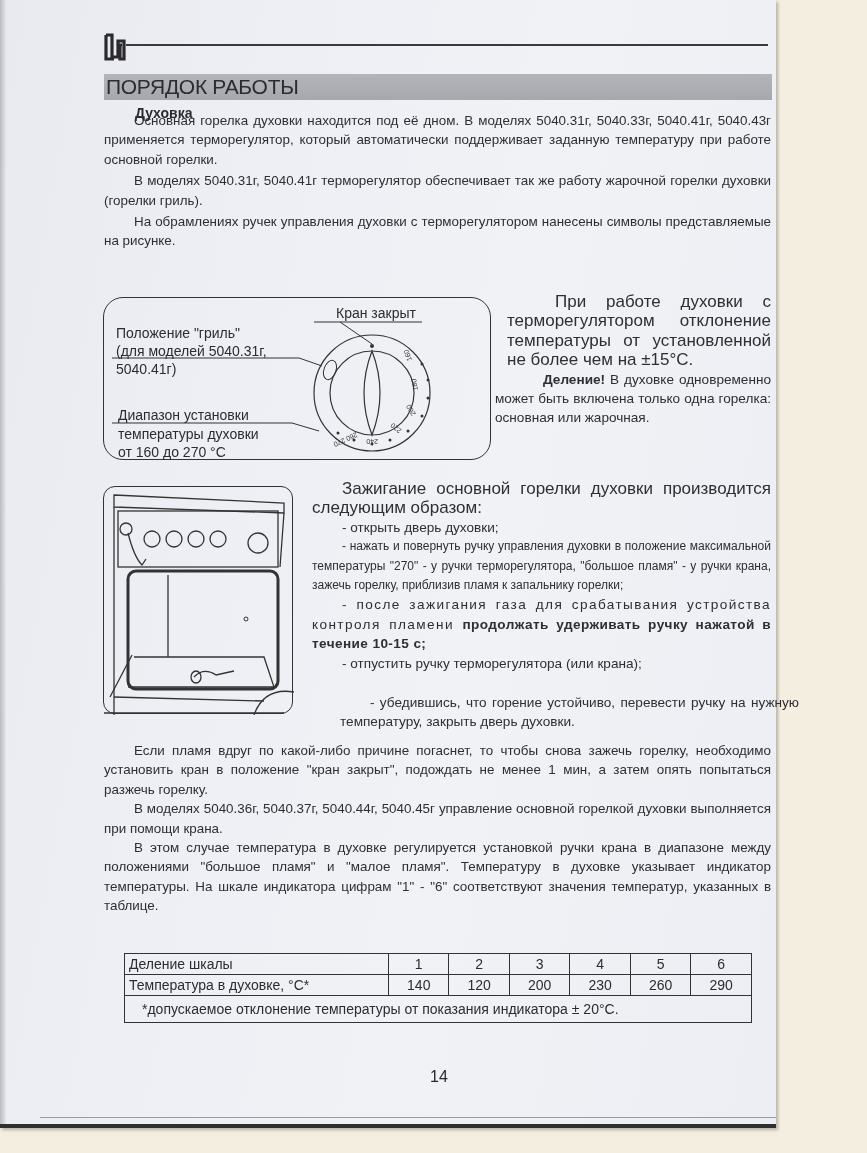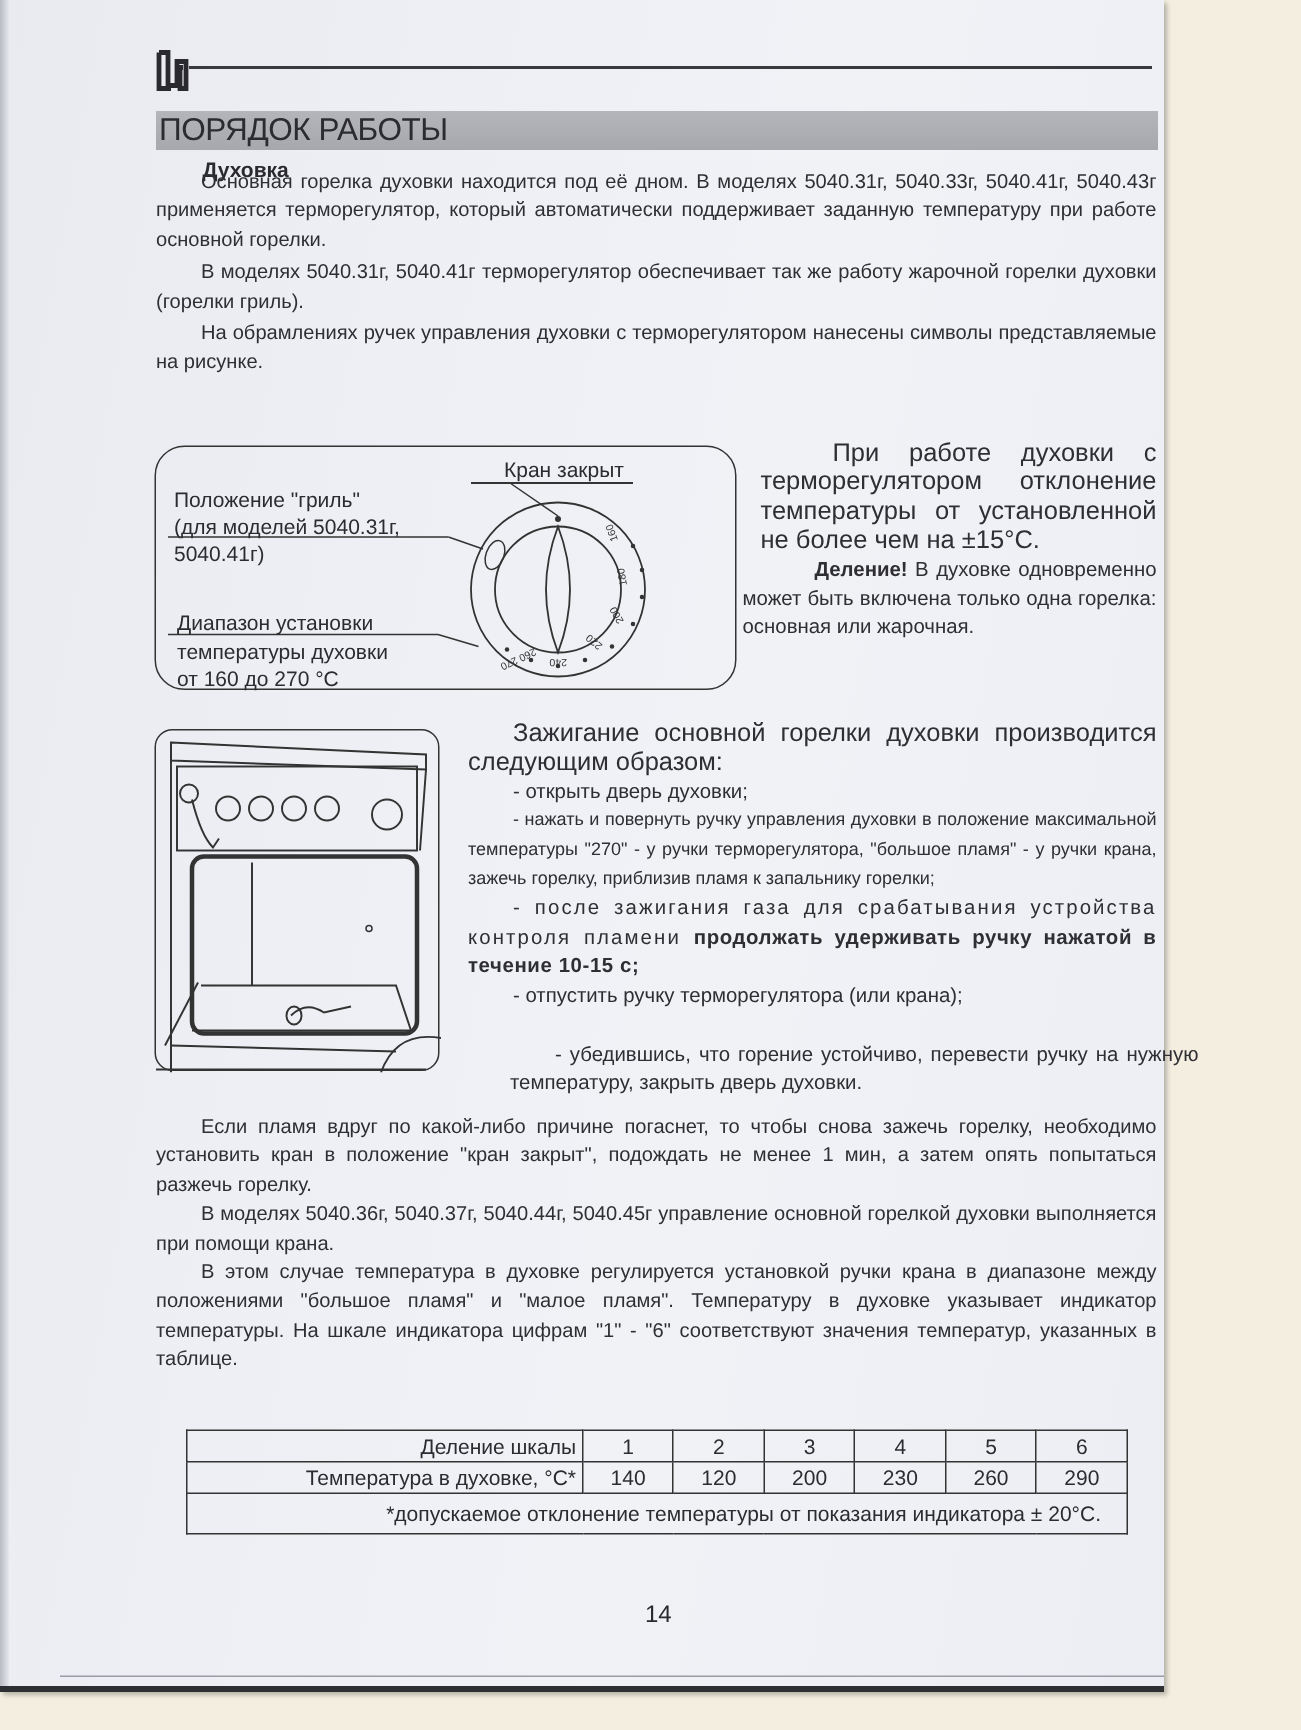--- a/index.html
+++ b/index.html
@@ -58,21 +58,21 @@
       left: 103px; top: 486px; width: 190px; height: 228px;
       border: 1.5px solid #333; border-radius: 12px;
     }
 
     
     table.scale {
       position: absolute; left: 124px; top: 953px; width: 628px;
       border-collapse: collapse; font-size: 14px; color: #2c2c30;
     }
     table.scale td {
-      border: 1.3px solid #333; padding: 1px 4px; line-height: 18px; text-align: right;
+      border: 1.3px solid #333; padding: 1px 4px; line-height: 18px;
     }
     table.scale td.num { text-align: center; }
     table.scale td.first { width: 264px; }
 
     .page-num { left: 430px; top: 1068px; font-size: 16px; }
   </style>
 </head>
 <body>
 
 <div class="page">

